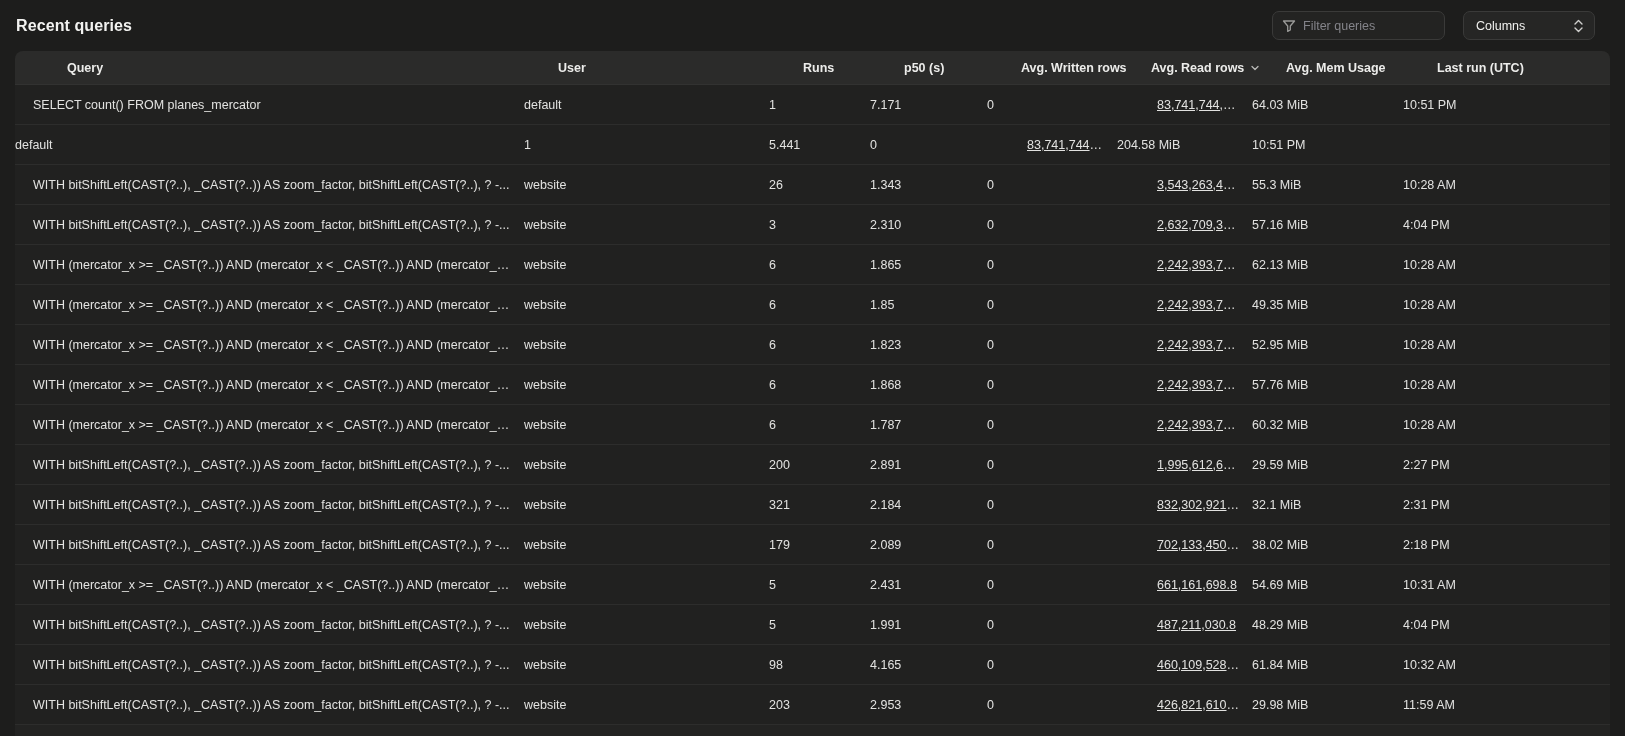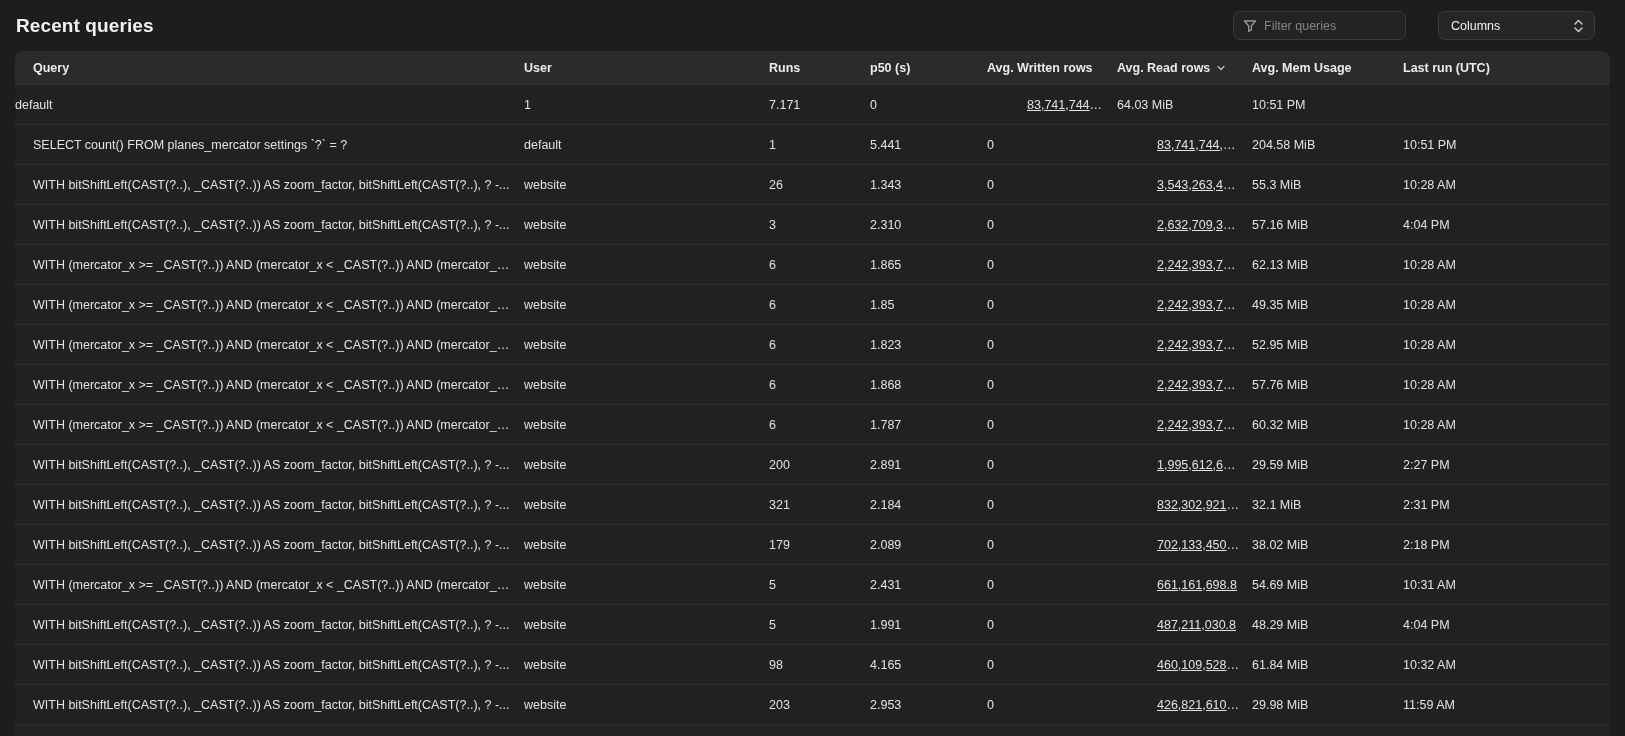--- a/index.html
+++ b/index.html
@@ -10,44 +10,44 @@
     color: #e6e6e4;
   }
   .topbar {
     height: 51px;
     display: flex;
     align-items: center;
     justify-content: space-between;
     padding: 0 30px 0 16px;
   }
   .page-title {
-    font-size: 19px;
+    font-size: 16px;
     font-weight: 700;
     color: #f2f2f0;
     letter-spacing: 0.1px;
   }
-  .controls { display: flex; align-items: center; gap: 32px; justify-content: center; }
+  .controls { display: flex; align-items: center; gap: 18px; justify-content: center; }
   .filter-box {
     width: 173px; height: 29px;
     background: #232322;
     border: 1px solid #3a3a39;
     border-radius: 7px;
     display: flex; align-items: center;
     padding: 0 9px;
     gap: 7px;
   }
   .filter-box svg { flex: 0 0 auto; }
   .filter-box input {
     background: transparent; border: none; outline: none;
     color: #d8d8d6; font-size: 12.5px; width: 100%;
     font-family: "Liberation Sans", sans-serif;
   }
   .filter-box input::placeholder { color: #84848a; }
   .columns-select {
-    width: 157px; height: 29px;
+    width: 132px; height: 29px;
     background: #262625;
     border: 1px solid #3a3a39;
     border-radius: 7px;
     display: flex; align-items: center; justify-content: space-between;
     padding: 0 10px 0 12px;
     cursor: pointer;
   }
   .columns-select .label { font-size: 12.5px; color: #f0f0ee; }
   .table {
     margin: 0 15px;
@@ -64,20 +64,21 @@
     height: 33px;
     background: #2b2b2a;
   }
   .th {
     font-size: 12.5px;
     font-weight: 700;
     color: #ececea;
     white-space: nowrap;
     display: flex; align-items: center; gap: 4px;
     cursor: pointer;
+    margin-left: 34px;
   }
   .tr {
     height: 40px;
     border-top: 1px solid #2d2d2c;
     cursor: pointer;
   }
   .tr:first-child { border-top: 1px solid #323231; }
   .td {
     font-size: 12.5px;
     color: #e2e2e0;
@@ -131,30 +132,30 @@
       <div class="th col5">Avg. Read rows<span class="sort-icon">
           <svg width="10" height="10" viewBox="0 0 10 10" fill="none" stroke="#b9b9b7" stroke-width="1.3" stroke-linecap="round" stroke-linejoin="round">
             <path d="M2 3.5l3 3 3-3"></path>
           </svg>
         </span></div>
       <div class="th col6">Avg. Mem Usage</div>
       <div class="th col7">Last run (UTC)</div>
     </div>
   <div id="tbody">
       <div class="tr">
+        <div class="td col0">SELECT count() FROM planes_mercator</div>
         <div class="td col1">default</div>
         <div class="td col2">1</div>
         <div class="td col3">7.171</div>
         <div class="td col4">0</div>
         <div class="td col5">83,741,744,841</div>
         <div class="td col6">64.03 MiB</div>
         <div class="td col7">10:51 PM</div>
       </div>
       <div class="tr">
-        <div class="td col0">SELECT count() FROM planes_mercator settings `?` = ?</div>
         <div class="td col1">default</div>
         <div class="td col2">1</div>
         <div class="td col3">5.441</div>
         <div class="td col4">0</div>
         <div class="td col5">83,741,744,841</div>
         <div class="td col6">204.58 MiB</div>
         <div class="td col7">10:51 PM</div>
       </div>
       <div class="tr">
         <div class="td col0">WITH bitShiftLeft(CAST(?..), _CAST(?..)) AS zoom_factor, bitShiftLeft(CAST(?..), ? -...</div>

